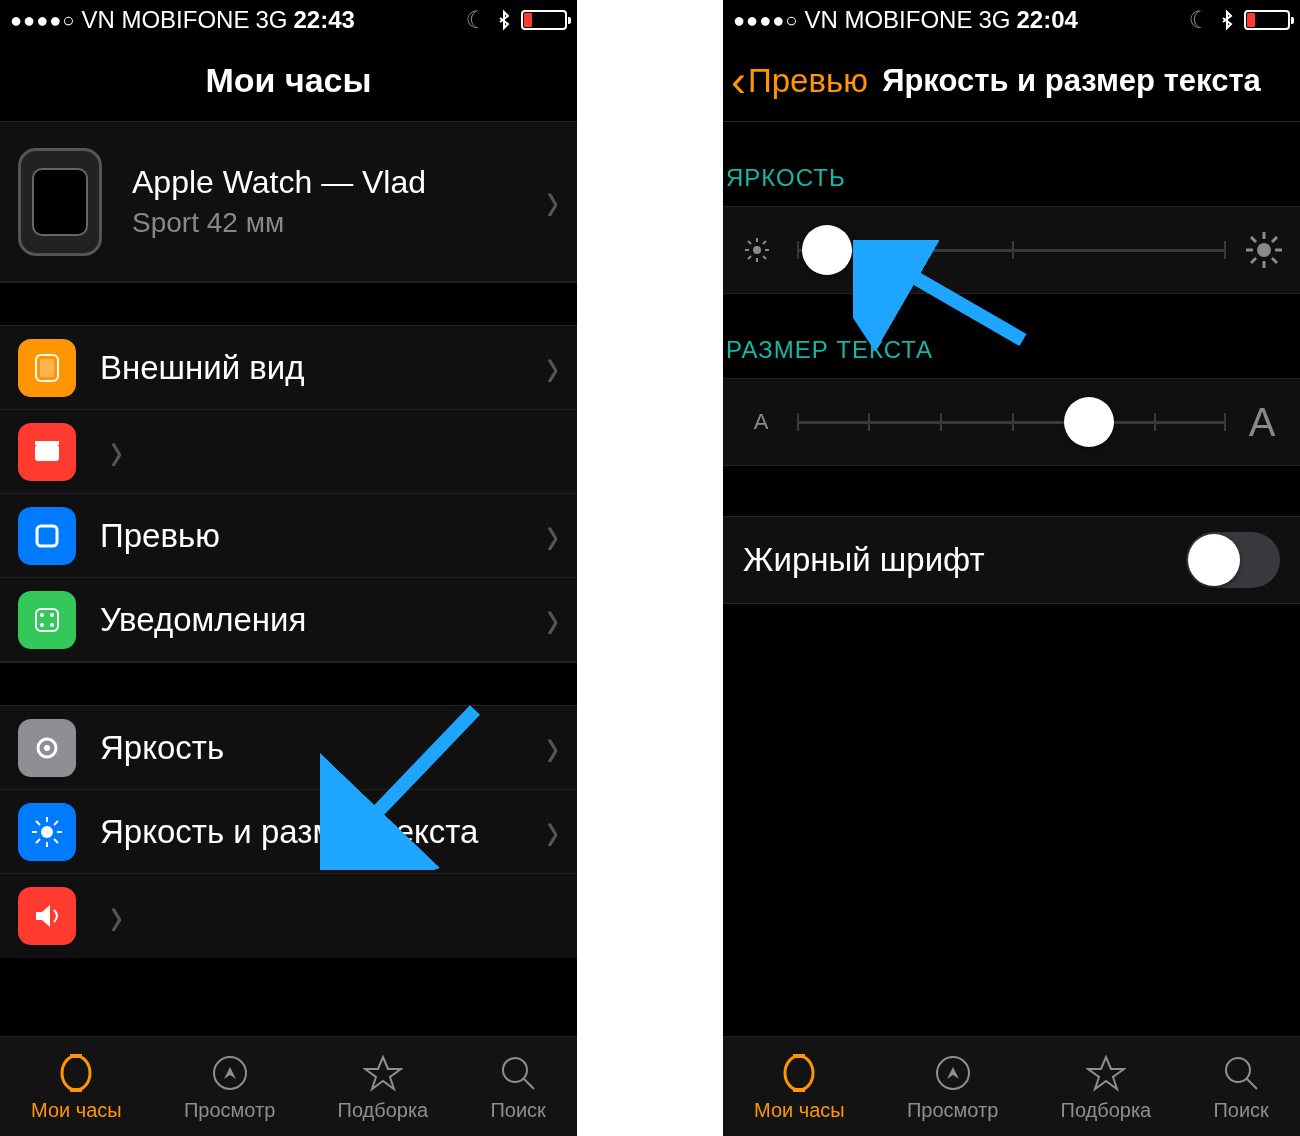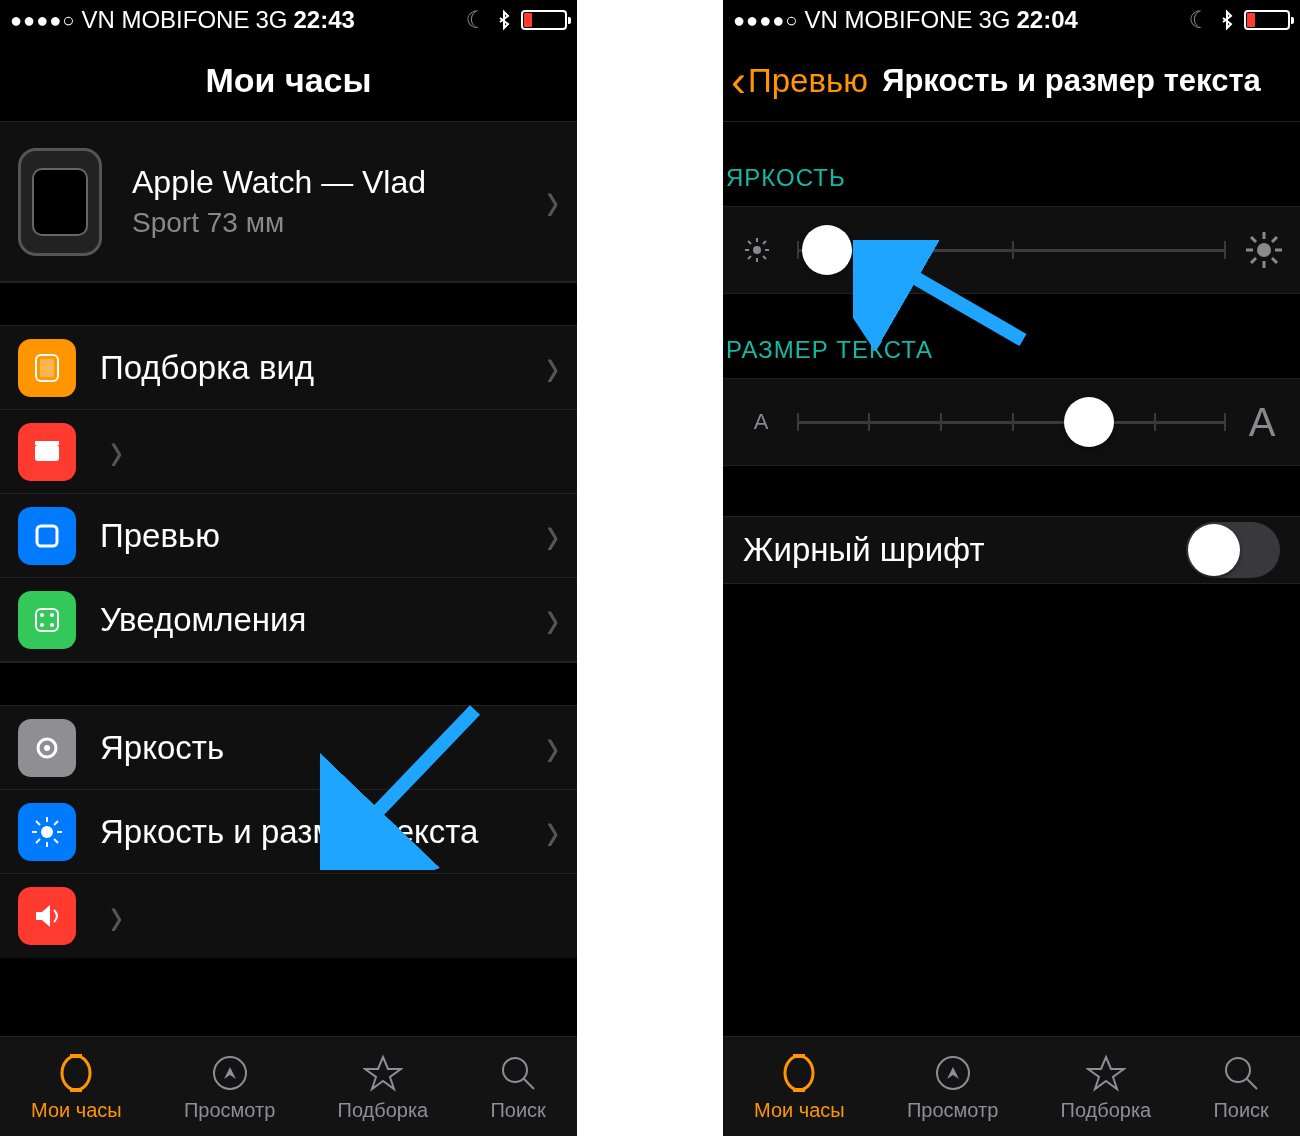--- a/index.html
+++ b/index.html
@@ -205,21 +205,21 @@
   }
   .slider-glyph.big { font-size: 40px; }
   .glyph-a-small { font-size: 22px; color:#8a8a8e; width:36px; text-align:center; }
   .glyph-a-big { font-size: 40px; color:#8a8a8e; width:36px; text-align:center; }
   
   .toggle-row {
     display: flex;
     align-items: center;
     justify-content: space-between;
     padding: 0 20px;
-    height: 68px;
+    height: 88px;
     background: #101010;
     border-top: 1px solid #222;
     border-bottom: 1px solid #222;
     margin-top: 50px;
     gap: 8px;
   }
   .toggle-label { font-size: 33px; }
   .switch {
     width: 94px;
     height: 56px;
@@ -293,35 +293,35 @@
   </div>
 
   <div class="nav-header">
     <div class="nav-title">Мои часы</div>
   </div>
 
   <div class="list-row watch-row">
     <div class="watch-thumb"></div>
     <div class="watch-info" style="flex:1">
       <div class="title">Apple Watch — Vlad</div>
-      <div class="sub">Sport 73 мм</div>
+      <div class="sub">Sport 42 мм</div>
     </div>
     <span class="chevron">›</span>
   </div>
 
   <div class="list-gap"></div>
 
   <div class="list-row">
     <div class="list-icon" style="background:#ff9500">
       <svg width="34" height="34">
           <rect x="6" y="4" width="22" height="26" rx="5" fill="none" stroke="#fff" stroke-width="2"></rect>
           <rect x="10" y="8" width="14" height="18" rx="2" fill="#fff" opacity=".3"></rect>
         </svg>
     </div>
-    <span class="list-label">Подборка вид</span>
+    <span class="list-label">Внешний вид</span>
     <span class="chevron">›</span>
   </div>
   <div class="list-row">
     <div class="list-icon" style="background:#ff3b30">
       <svg width="34" height="34">
           <rect x="5" y="10" width="24" height="16" rx="3" fill="#fff"></rect>
           <rect x="5" y="6" width="24" height="4" fill="#fff"></rect>
         </svg>
     </div>
     <span class="chevron">›</span>

